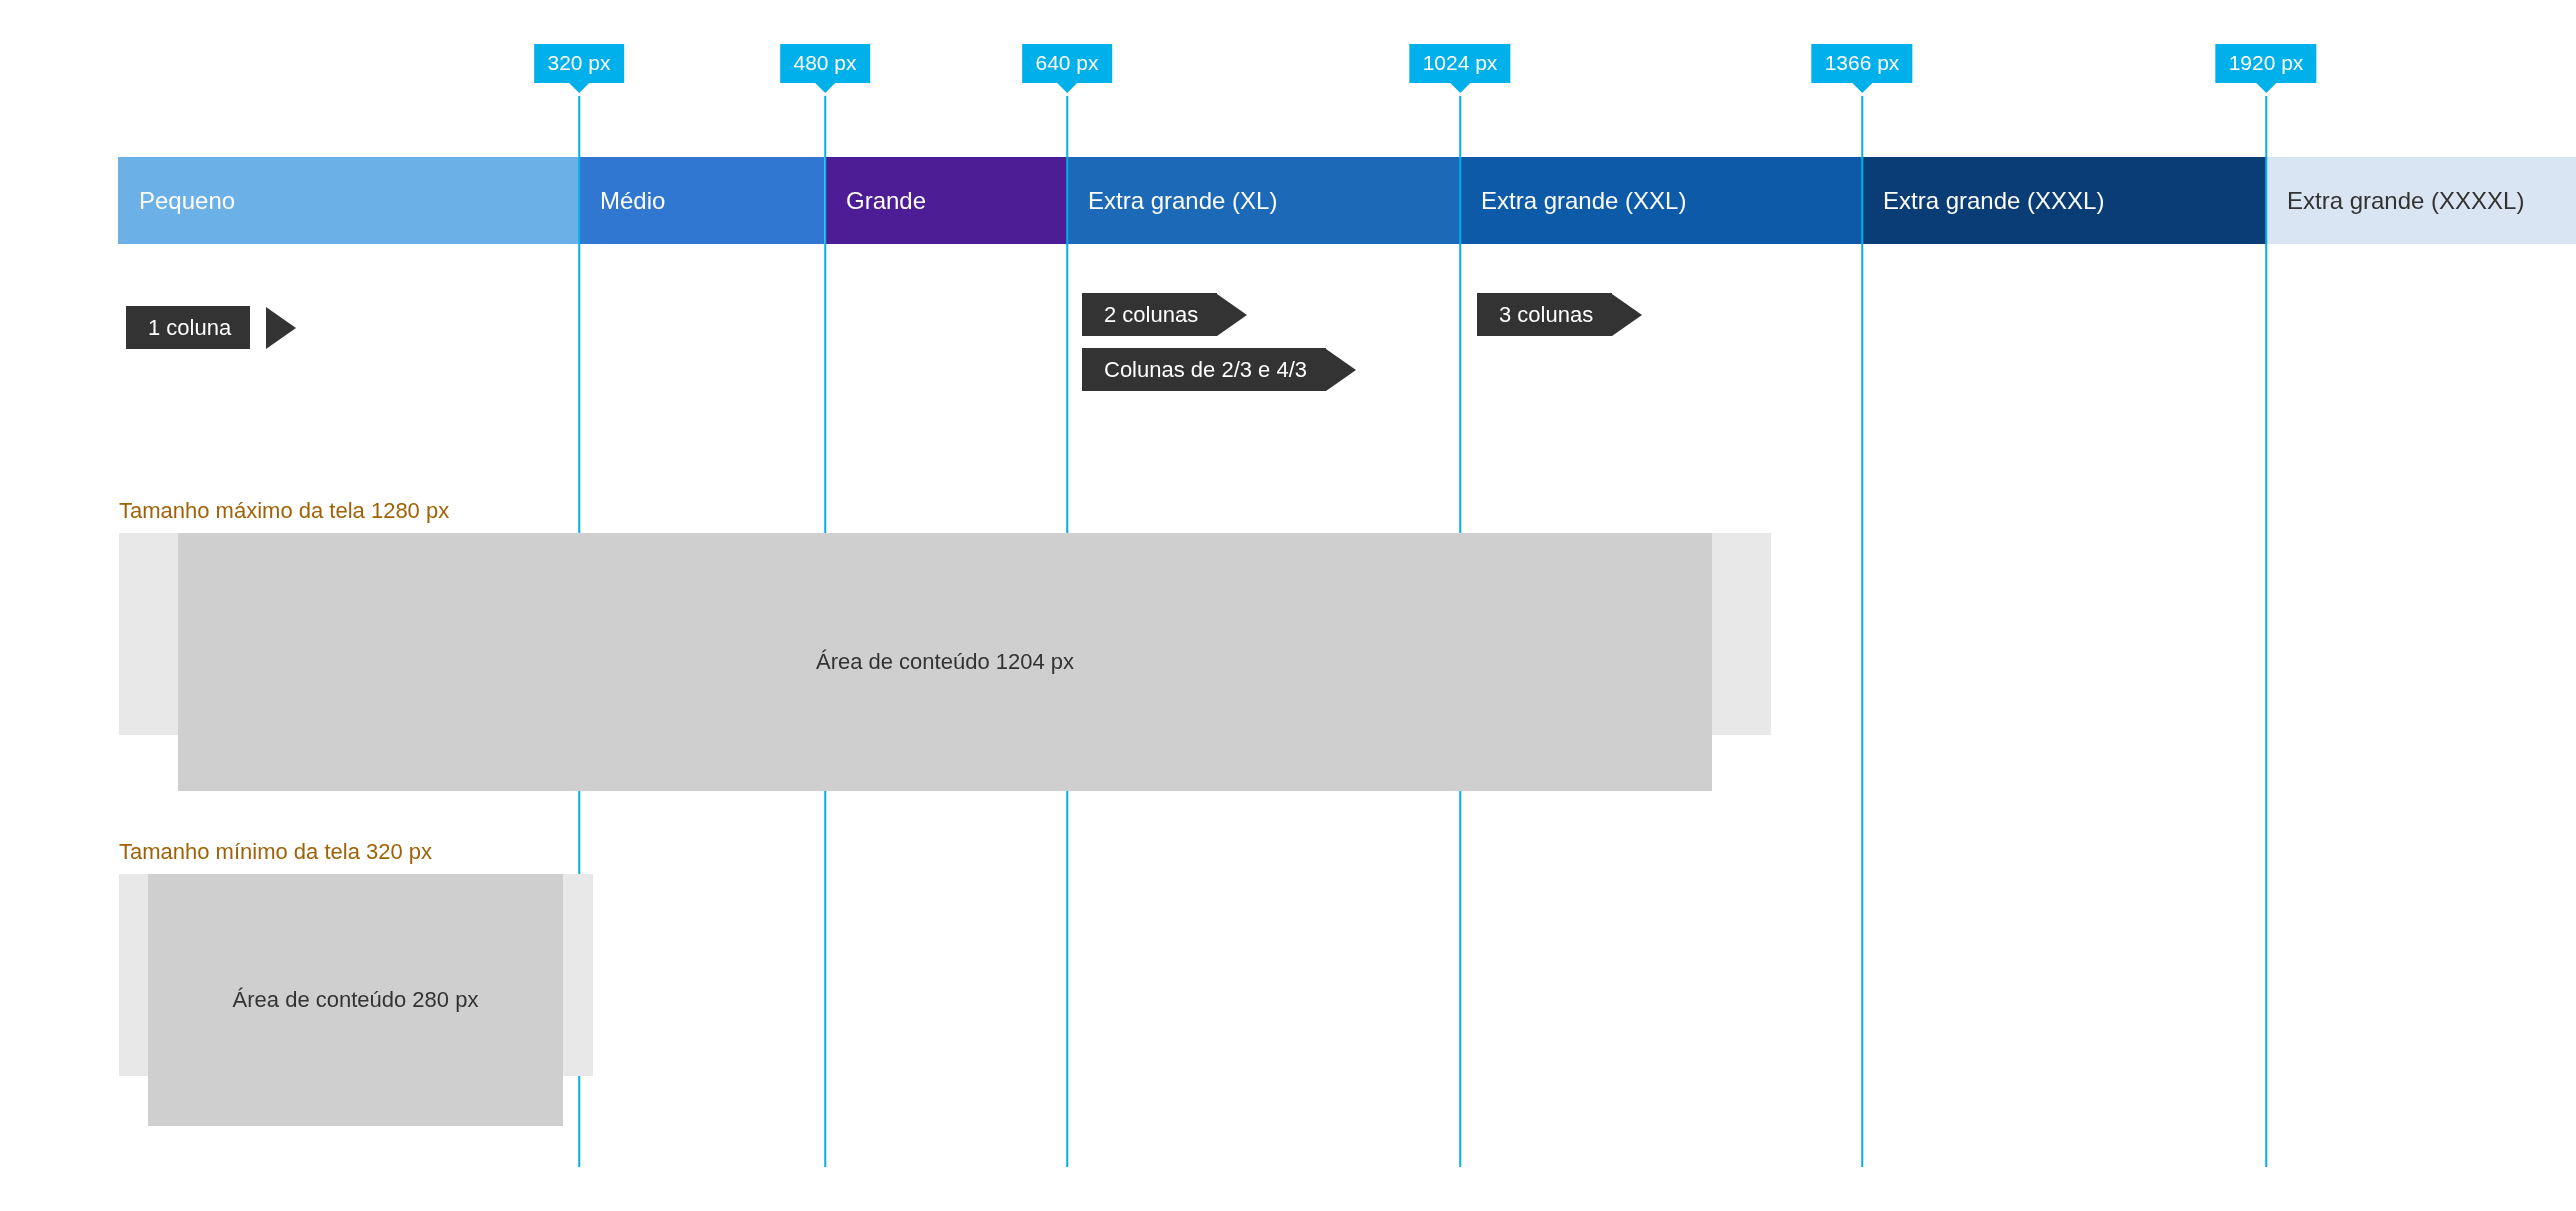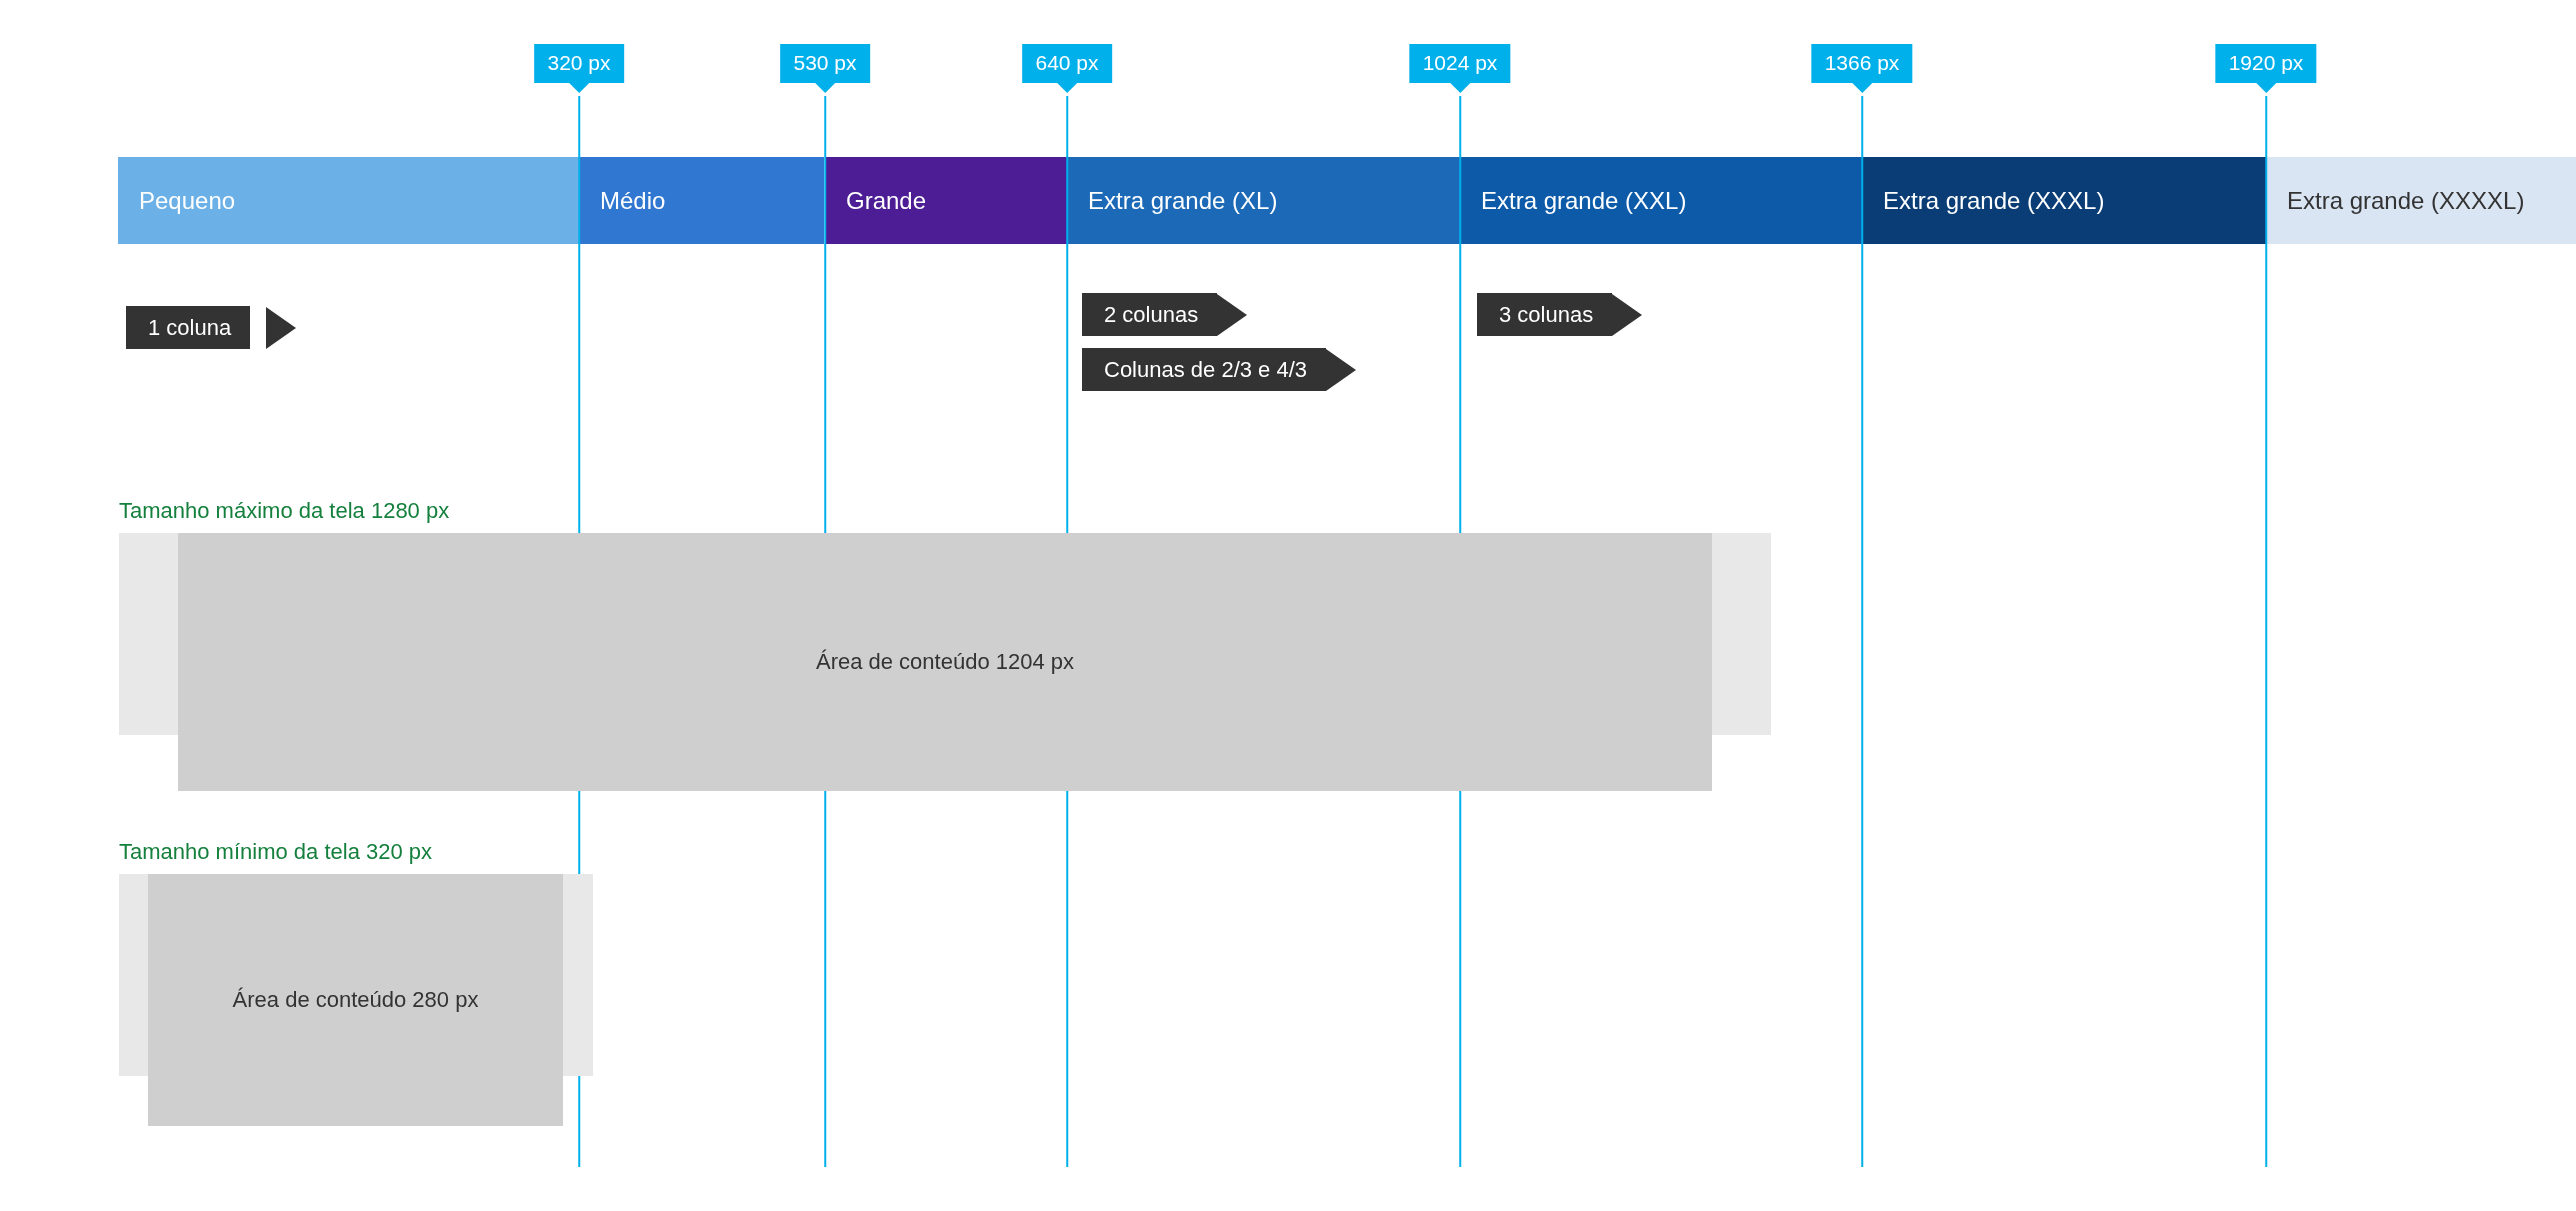--- a/index.html
+++ b/index.html
@@ -77,21 +77,21 @@
   }
   .tag .arrow {
     width: 0; height: 0;
     border-top: 21.5px solid transparent;
     border-bottom: 21.5px solid transparent;
     border-left: 30px solid #333333;
   }
   .section-label {
     position: absolute;
     font-size: 22px;
-    color: #15803d;
+    color: #a16207;
   }
   .screen-box {
     position: absolute;
     background: #e8e8e8;
   }
   .content-box {
     position: absolute;
     background: #cfcfcf;
     display: flex;
     align-items: center;
@@ -125,21 +125,21 @@
       <span style="color: rgb(255, 255, 255);">Extra grande (XXXL)</span>
     </div>
     <div class="band" style="left: 2266px; width: 310px; background: rgb(217, 229, 243);">
       <span style="color: rgb(51, 51, 51);">Extra grande (XXXXL)</span>
     </div>
     <div class="marker" style="left: 579px;">
       <div class="marker-badge">320 px</div>
     </div>
     <div class="vline" style="left: 579px;"></div>
     <div class="marker" style="left: 825px;">
-      <div class="marker-badge">530 px</div>
+      <div class="marker-badge">480 px</div>
     </div>
     <div class="vline" style="left: 825px;"></div>
     <div class="marker" style="left: 1067px;">
       <div class="marker-badge">640 px</div>
     </div>
     <div class="vline" style="left: 1067px;"></div>
     <div class="marker" style="left: 1460px;">
       <div class="marker-badge">1024 px</div>
     </div>
     <div class="vline" style="left: 1460px;"></div>

